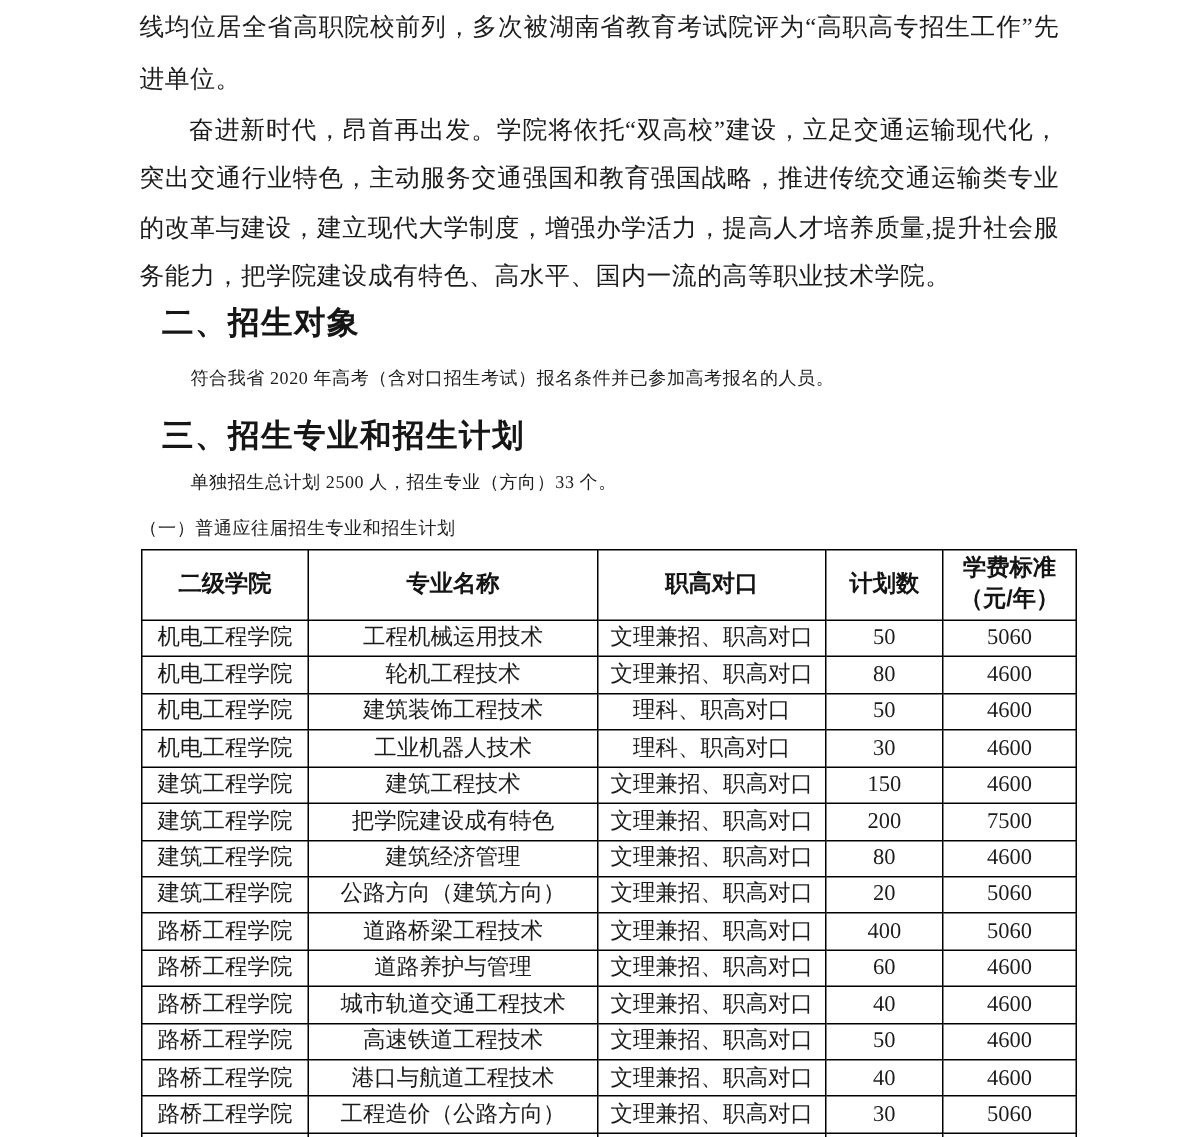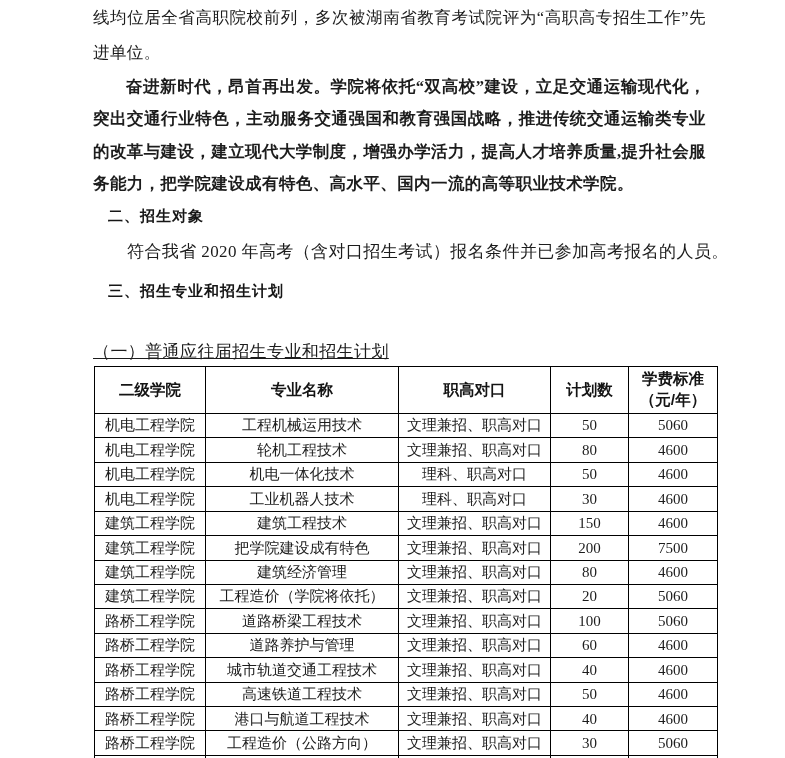--- a/index.html
+++ b/index.html
@@ -15,46 +15,46 @@
   .para {
     position: absolute;
     left: 93px;
     width: 613px;
     font-size: 16.5px;
     line-height: 33px;
     text-align: justify;
     letter-spacing: 0.4px;
   }
   .para.p1 { top: 1px; line-height: 34.5px; }
-  .para.p2 { top: 71px; line-height: 32.3px; text-indent: 2em; font-weight: bold; }
+  .para.p2 { top: 71px; line-height: 32.3px; text-indent: 2em; }
 
   .heading {
     position: absolute;
     left: 108px;
     font-family: "Liberation Sans", "DejaVu Sans", sans-serif;
     font-weight: bold;
-    font-size: 15px;
+    font-size: 21px;
     line-height: 20px;
     letter-spacing: 1px;
     color: #161616;
     white-space: nowrap;
   }
   .h2 { top: 206px; }
   .h3 { top: 281px; }
 
   .bodyline {
     position: absolute;
-    font-size: 17px;
+    font-size: 12px;
     line-height: 20px;
     letter-spacing: 0.4px;
     white-space: nowrap;
   }
   .s2body { left: 127px; top: 242px; }
   .s3body { left: 127px; top: 311px; }
-  .subheading { left: 93px; top: 342px; text-decoration: underline; }
+  .subheading { left: 93px; top: 342px; }
 
   table.plan {
     position: absolute;
     left: 94px;
     top: 366px;
     width: 623px;
     border-collapse: collapse;
     table-layout: fixed;
   }
   table.plan th, table.plan td {
@@ -86,20 +86,21 @@
 
 <div class="page">
 
   <p class="para p1">线均位居全省高职院校前列，多次被湖南省教育考试院评为“高职高专招生工作”先进单位。</p>
   <p class="para p2">奋进新时代，昂首再出发。学院将依托“双高校”建设，立足交通运输现代化，突出交通行业特色，主动服务交通强国和教育强国战略，推进传统交通运输类专业的改革与建设，建立现代大学制度，增强办学活力，提高人才培养质量,提升社会服务能力，把学院建设成有特色、高水平、国内一流的高等职业技术学院。</p>
 
   <div class="heading h2">二、招生对象</div>
   <div class="bodyline s2body">符合我省 2020 年高考（含对口招生考试）报名条件并已参加高考报名的人员。</div>
 
   <div class="heading h3">三、招生专业和招生计划</div>
+  <div class="bodyline s3body">单独招生总计划 2500 人，招生专业（方向）33 个。</div>
   <div class="bodyline subheading">（一）普通应往届招生专业和招生计划</div>
 
   <table class="plan">
     <colgroup>
       <col style="width:111px">
       <col style="width:193px">
       <col style="width:152px">
       <col style="width:78px">
       <col style="width:89px">
     </colgroup>
@@ -123,21 +124,21 @@
       </tr>
       <tr class="t-row">
         <td>机电工程学院</td>
         <td>轮机工程技术</td>
         <td>文理兼招、职高对口</td>
         <td>80</td>
         <td>4600</td>
       </tr>
       <tr class="t-row">
         <td>机电工程学院</td>
-        <td>机电一体化技术</td>
+        <td>建筑装饰工程技术</td>
         <td>理科、职高对口</td>
         <td>50</td>
         <td>4600</td>
       </tr>
       <tr class="t-row">
         <td>机电工程学院</td>
         <td>工业机器人技术</td>
         <td>理科、职高对口</td>
         <td>30</td>
         <td>4600</td>
@@ -158,30 +159,30 @@
       </tr>
       <tr class="t-row">
         <td>建筑工程学院</td>
         <td>建筑经济管理</td>
         <td>文理兼招、职高对口</td>
         <td>80</td>
         <td>4600</td>
       </tr>
       <tr class="t-row">
         <td>建筑工程学院</td>
-        <td>工程造价（学院将依托）</td>
+        <td>公路方向（建筑方向）</td>
         <td>文理兼招、职高对口</td>
         <td>20</td>
         <td>5060</td>
       </tr>
       <tr class="t-row">
         <td>路桥工程学院</td>
         <td>道路桥梁工程技术</td>
         <td>文理兼招、职高对口</td>
-        <td>100</td>
+        <td>400</td>
         <td>5060</td>
       </tr>
       <tr class="t-row">
         <td>路桥工程学院</td>
         <td>道路养护与管理</td>
         <td>文理兼招、职高对口</td>
         <td>60</td>
         <td>4600</td>
       </tr>
       <tr class="t-row">

